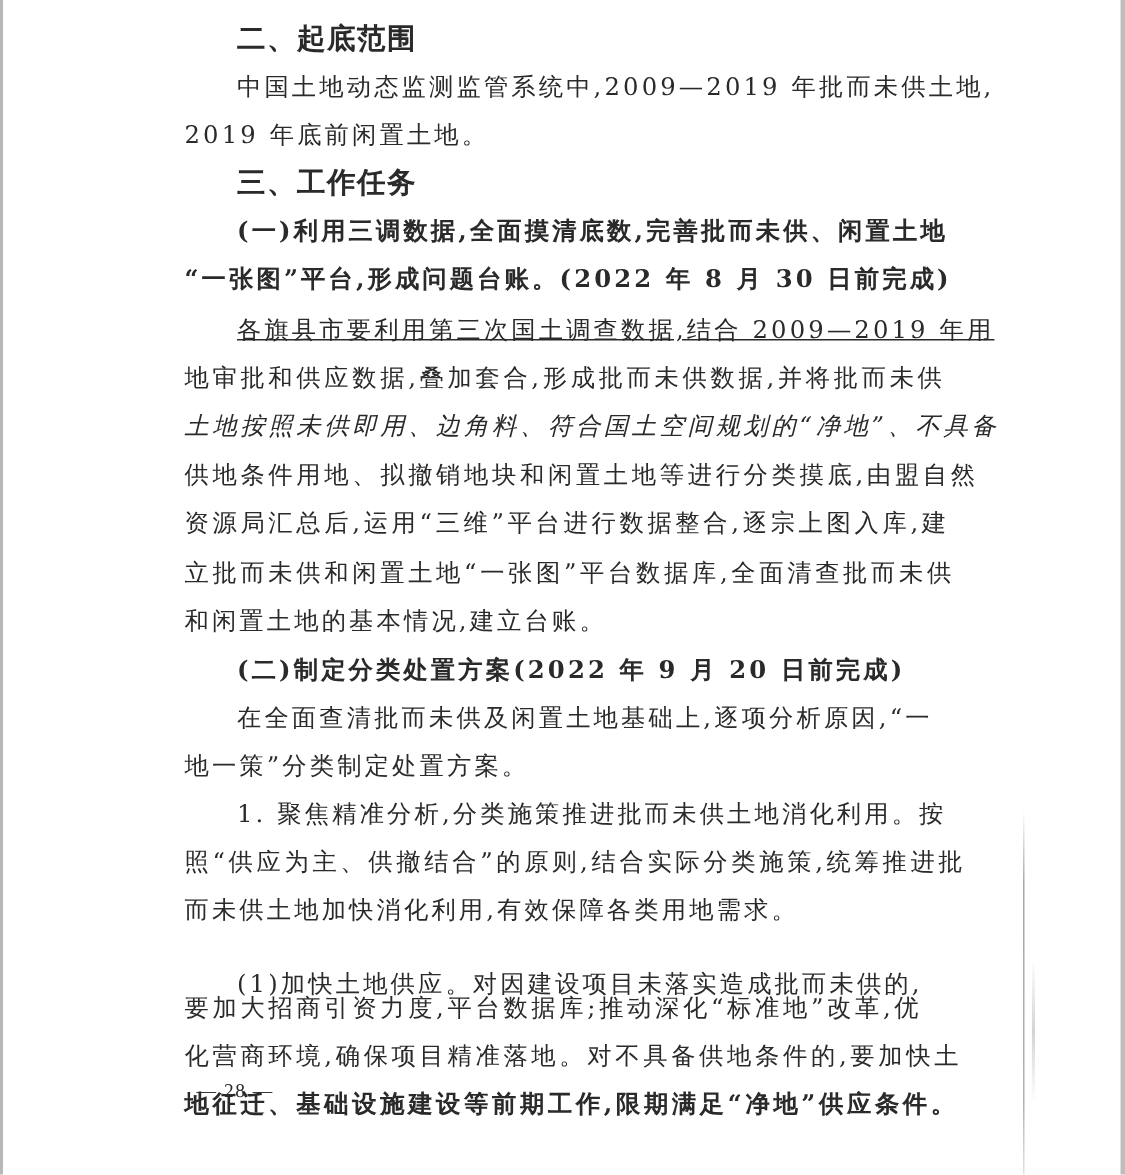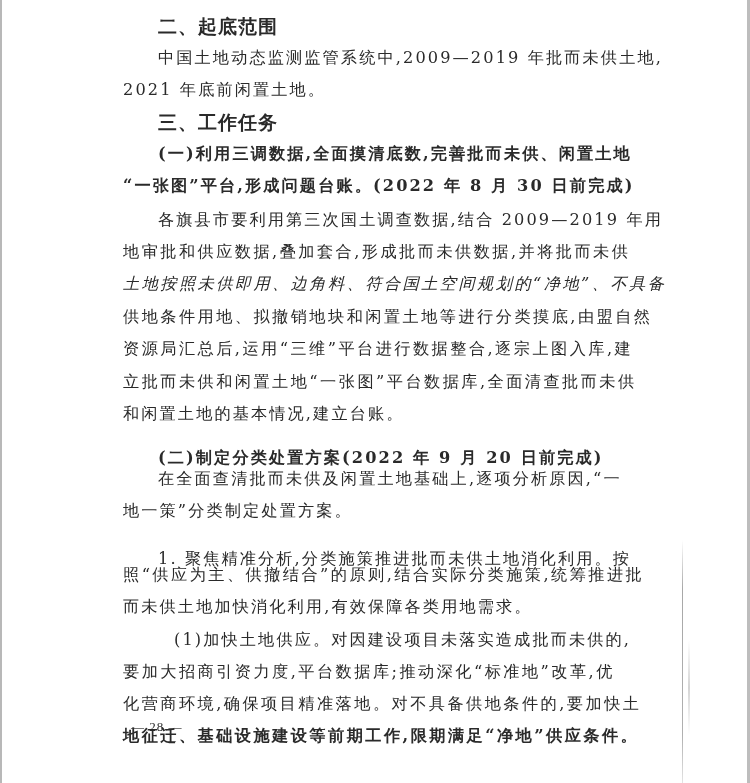--- a/index.html
+++ b/index.html
@@ -67,43 +67,43 @@
 
 <div class="edge-left"></div>
 <div class="edge-right"></div>
 <div class="fold-line"></div>
 <div class="fold-line2"></div>
 
 <div class="page">
 
   <div class="line indent heading" style="top: 10px;">二、起底范围</div>
   <div class="line indent" style="top: 42px; text-align: center;">中国土地动态监测监管系统中,2009—2019 年批而未供土地,</div>
-  <div class="line" style="top: 74px;">2021 年底前闲置土地。</div>
+  <div class="line" style="top: 74px;">2019 年底前闲置土地。</div>
 
   <div class="line indent heading" style="top: 106px;">三、工作任务</div>
 
   <div class="line indent subheading" style="top: 138px;">(一)利用三调数据,全面摸清底数,完善批而未供、闲置土地</div>
   <div class="line subheading" style="top: 170px;">“一张图”平台,形成问题台账。(2022 年 8 月 30 日前完成)</div>
 
-  <div class="line indent" style="top: 204px;">各旗县市要利用第三次国土调查数据,结合 2009—2019 年用</div>
+  <div class="line indent" style="top: 204px; text-decoration: underline;">各旗县市要利用第三次国土调查数据,结合 2009—2019 年用</div>
   <div class="line just" style="top: 236px;">地审批和供应数据,叠加套合,形成批而未供数据,并将批而未供</div>
   <div class="line just" style="top: 268px; font-style: italic;">土地按照未供即用、边角料、符合国土空间规划的“净地”、不具备</div>
   <div class="line just" style="top: 301px;">供地条件用地、拟撤销地块和闲置土地等进行分类摸底,由盟自然</div>
   <div class="line just" style="top: 333px;">资源局汇总后,运用“三维”平台进行数据整合,逐宗上图入库,建</div>
   <div class="line just" style="top: 366px;">立批而未供和闲置土地“一张图”平台数据库,全面清查批而未供</div>
   <div class="line" style="top: 398px;">和闲置土地的基本情况,建立台账。</div>
 
-  <div class="line indent subheading" style="top: 442px;">(二)制定分类处置方案(2022 年 9 月 20 日前完成)</div>
+  <div class="line indent subheading" style="top: 431px;">(二)制定分类处置方案(2022 年 9 月 20 日前完成)</div>
   <div class="line indent" style="top: 463px;">在全面查清批而未供及闲置土地基础上,逐项分析原因,“一</div>
   <div class="line" style="top: 495px;">地一策”分类制定处置方案。</div>
 
-  <div class="line indent" style="top: 543px;">1. 聚焦精准分析,分类施策推进批而未供土地消化利用。按</div>
+  <div class="line indent" style="top: 527px;">1. 聚焦精准分析,分类施策推进批而未供土地消化利用。按</div>
   <div class="line just" style="top: 559px;">照“供应为主、供撤结合”的原则,结合实际分类施策,统筹推进批</div>
   <div class="line" style="top: 591px;">而未供土地加快消化利用,有效保障各类用地需求。</div>
 
-  <div class="line indent" style="top: 624px; margin-left: 16px;">(1)加快土地供应。对因建设项目未落实造成批而未供的,</div>
+  <div class="line indent" style="top: 640px;">(1)加快土地供应。对因建设项目未落实造成批而未供的,</div>
   <div class="line just" style="top: 656px;">要加大招商引资力度,平台数据库;推动深化“标准地”改革,优</div>
   <div class="line just" style="top: 688px;">化营商环境,确保项目精准落地。对不具备供地条件的,要加快土</div>
   <div class="line just" style="top: 720px; font-weight: bold;">地征迁、基础设施建设等前期工作,限期满足“净地”供应条件。</div>
 
 </div>
 
 <div class="pagenum" style="left: 131px; top: 719px;">— 28 —</div>
 
 </body></html>

